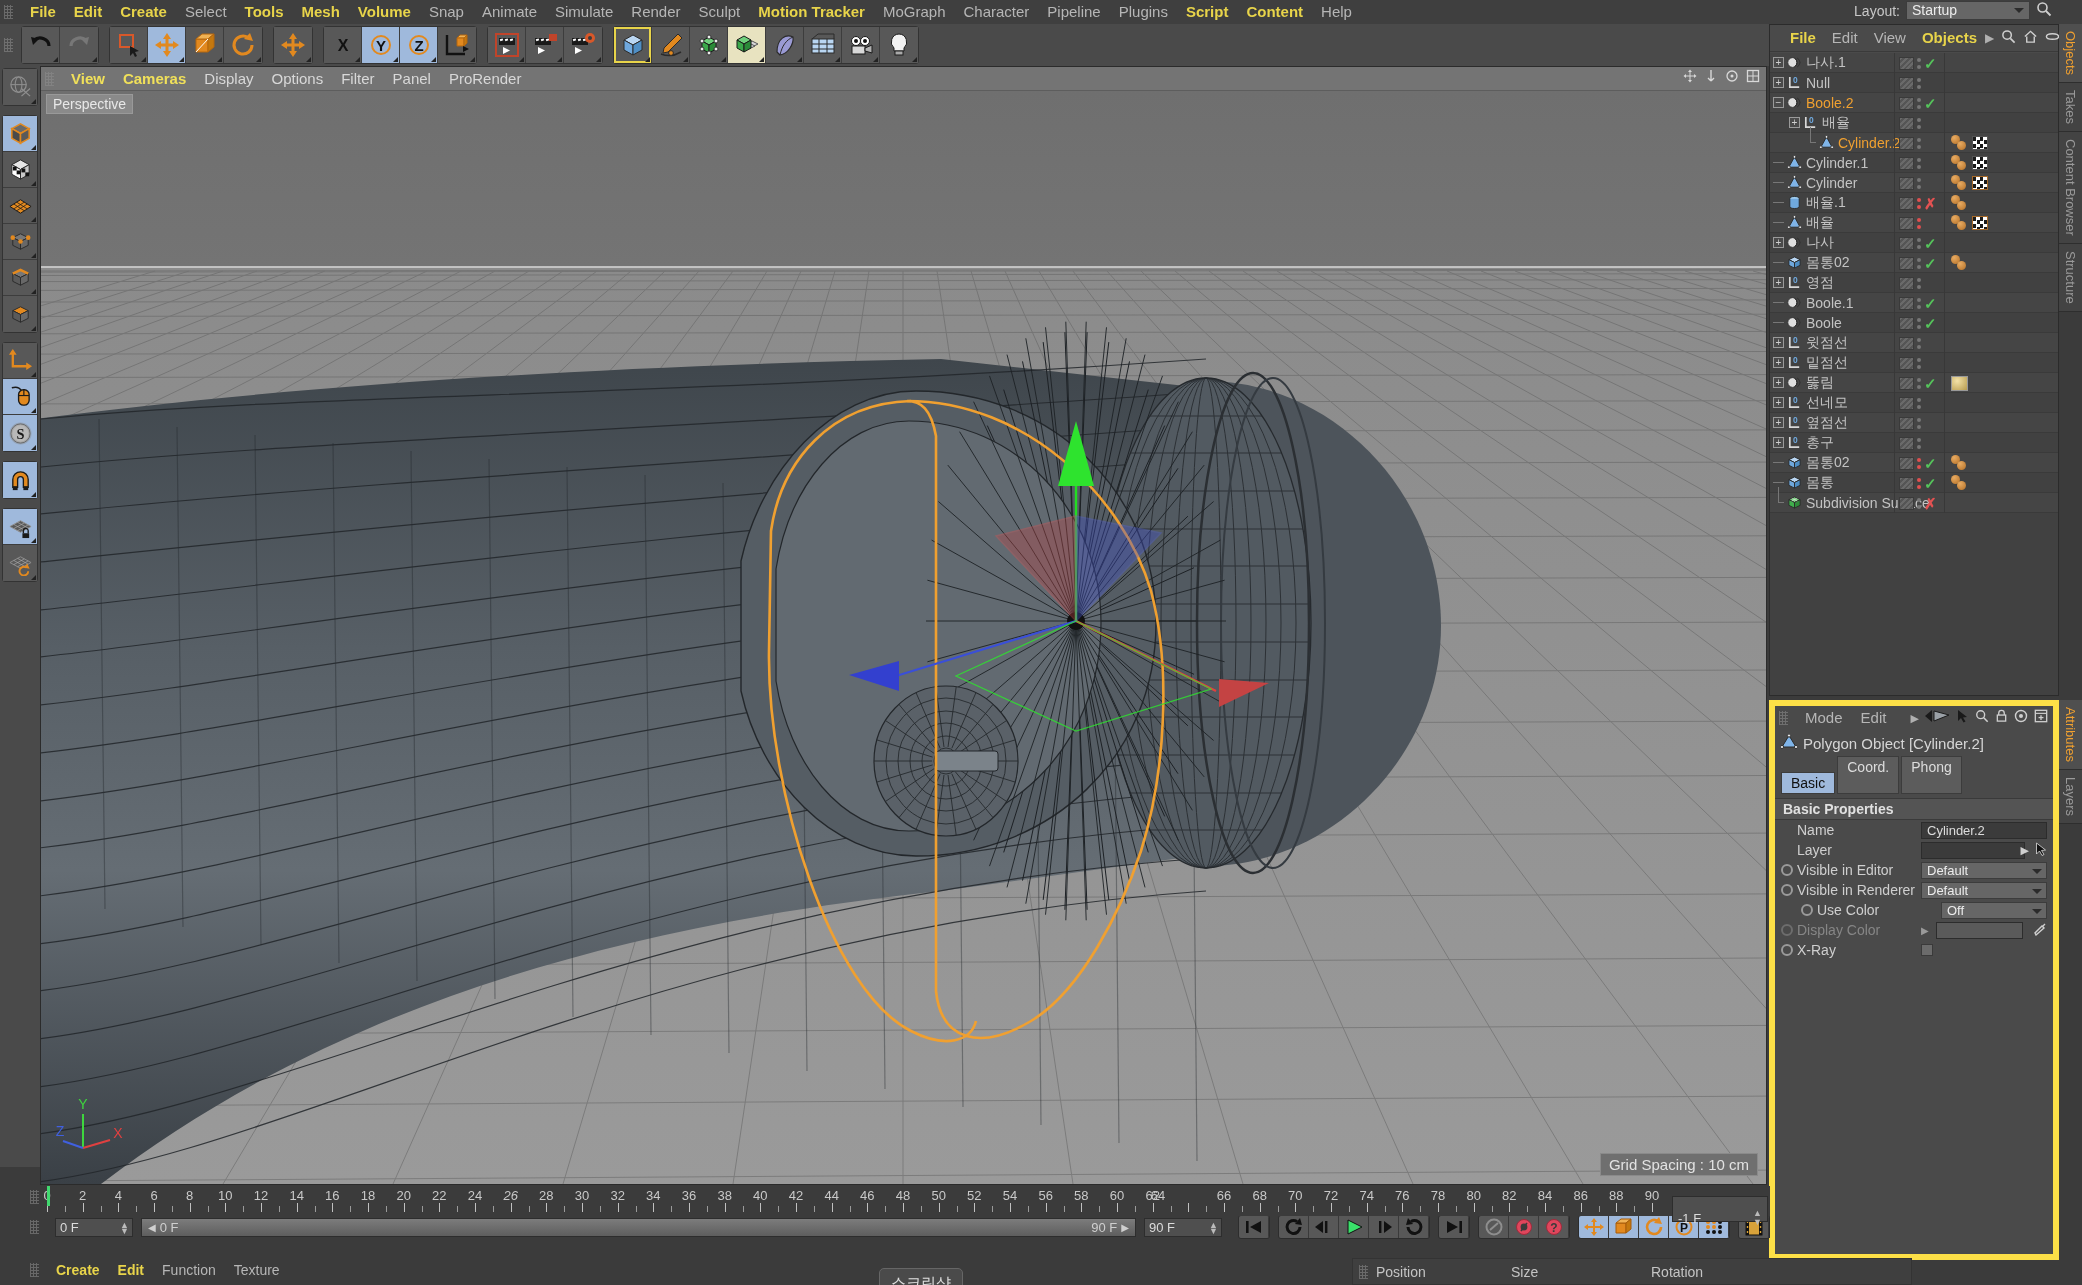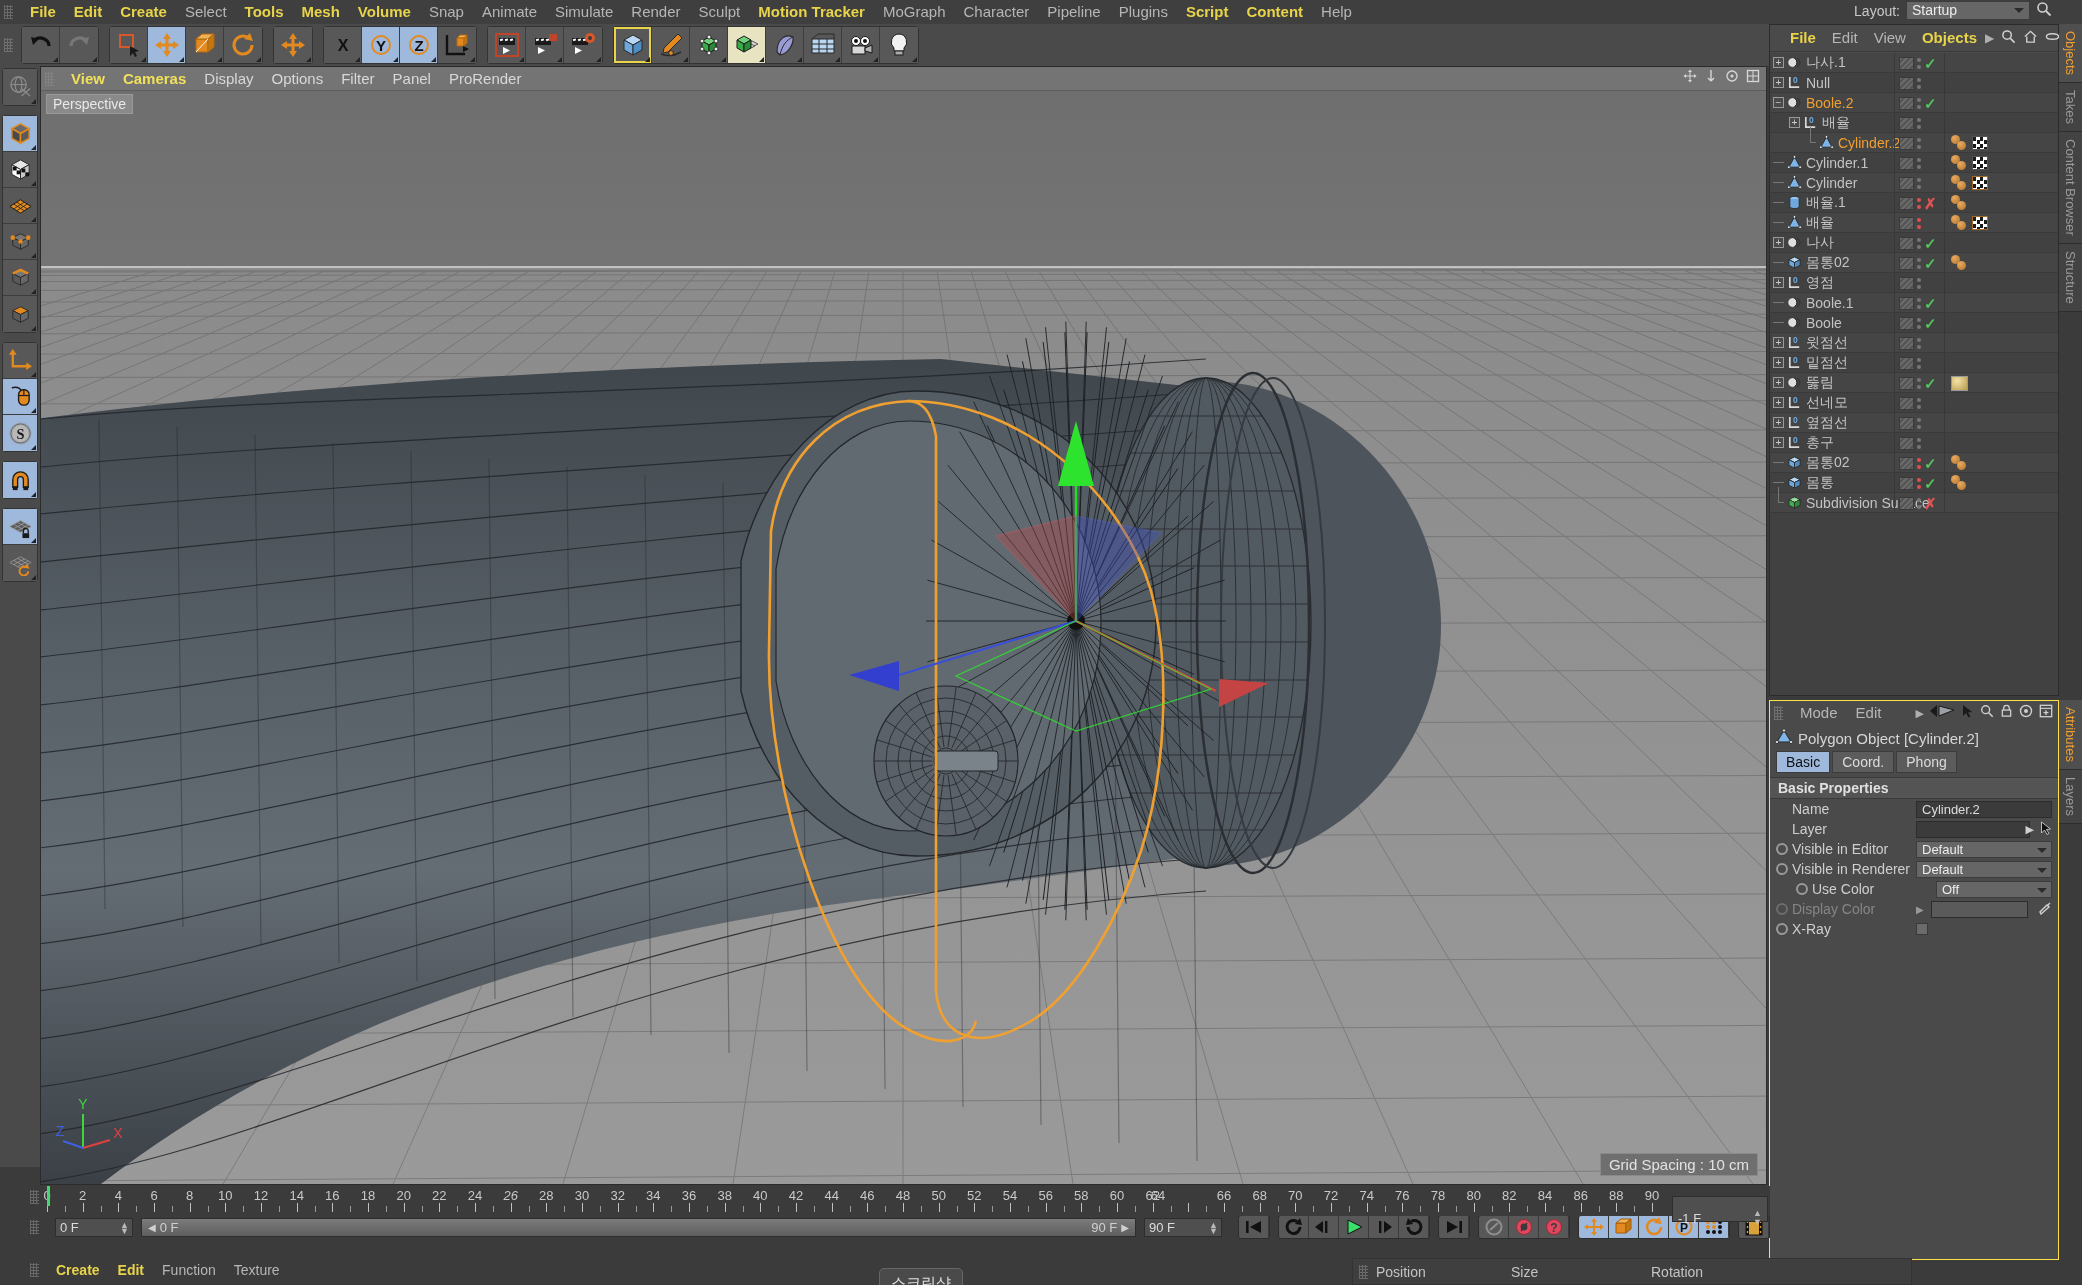--- a/index.html
+++ b/index.html
@@ -99,27 +99,27 @@
   .mat-pair i { position:absolute; width:9px;height:9px;border-radius:50%;
     background:radial-gradient(circle at 35% 30%,#e8ab62,#b36f26); }
   .mat-pair i:first-child{ left:0; top:0; } .mat-pair i:last-child{ left:6px; top:6px; }
   .checker { width:16px;height:14px;border:1px solid #a86a28; background:
      repeating-conic-gradient(#fff 0 25%, #1a1a1a 0 50%) 0 0/7px 7px; }
   .matball { width:17px;height:15px; border:1px solid #999;
      background:radial-gradient(circle at 35% 30%,#f3e2a8,#b79b4e); }
 
   
   .ap { position:absolute; left:1769px; top:700px; width:290px; height:560px; background:#4a4a4a;
-     border:1px solid #fde047; }
+     border:6px solid #fde047; }
   .ap-menu { height:24px; display:flex; align-items:center; padding-left:4px; background:#4a4a4a; }
   .ap-icons { margin-left:auto; display:flex; align-items:center; gap:6px; padding-right:5px; }
   .ap-title { display:flex; align-items:center; gap:6px; padding:4px 6px; font-size:15px; color:#d6d6d6; }
   .ap-tabs { display:flex; gap:2px; padding:0 6px 4px 6px; }
   .ap-tab { font-size:14px; padding:2px 9px; background:#5c5c5c; color:#dcdcdc; border:1px solid #3c3c3c;}
-  .ap-tab.on { background:#9fb9dc; color:#101010; }
+  .ap-tab.on { background:#9fb9dc; color:#101010;margin-top:16px; }
   .ap-sec { background:#545454; font-size:14px; font-weight:bold; color:#e0e0e0; padding:2px 8px;
      border-top:1px solid #3a3a3a; border-bottom:1px solid #3a3a3a; }
   .ap-row { display:flex; align-items:center; height:20px; font-size:14px; padding-left:6px; gap:4px;}
   .ap-radio { width:12px;height:12px;border-radius:50%;border:2px solid #9a9a9a; background:#4a4a4a; flex:none;}
   .ap-radio.dim { border-color:#6d6d6d; }
   .ap-lbl { width:120px; color:#cfcfcf; white-space:nowrap; overflow:hidden; }
   .ap-lbl.dim { color:#868686; }
   .ap-field { flex:1; height:17px; background:#3b3b3b; border:1px solid #2c2c2c; color:#dcdcdc;
      font-size:13px; padding:0 5px; line-height:15px; margin-right:6px; }
   .ap-sel { flex:1; height:17px; background:#666; border:1px solid #3c3c3c; color:#ececec;

